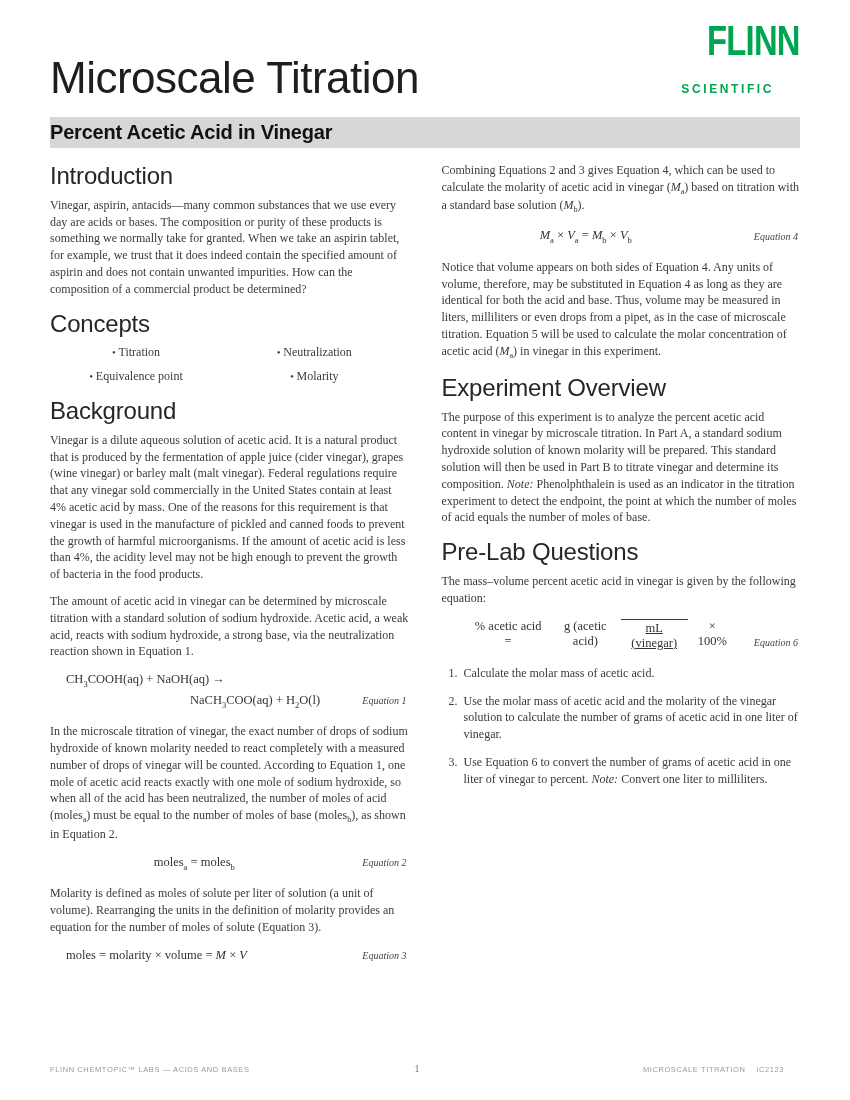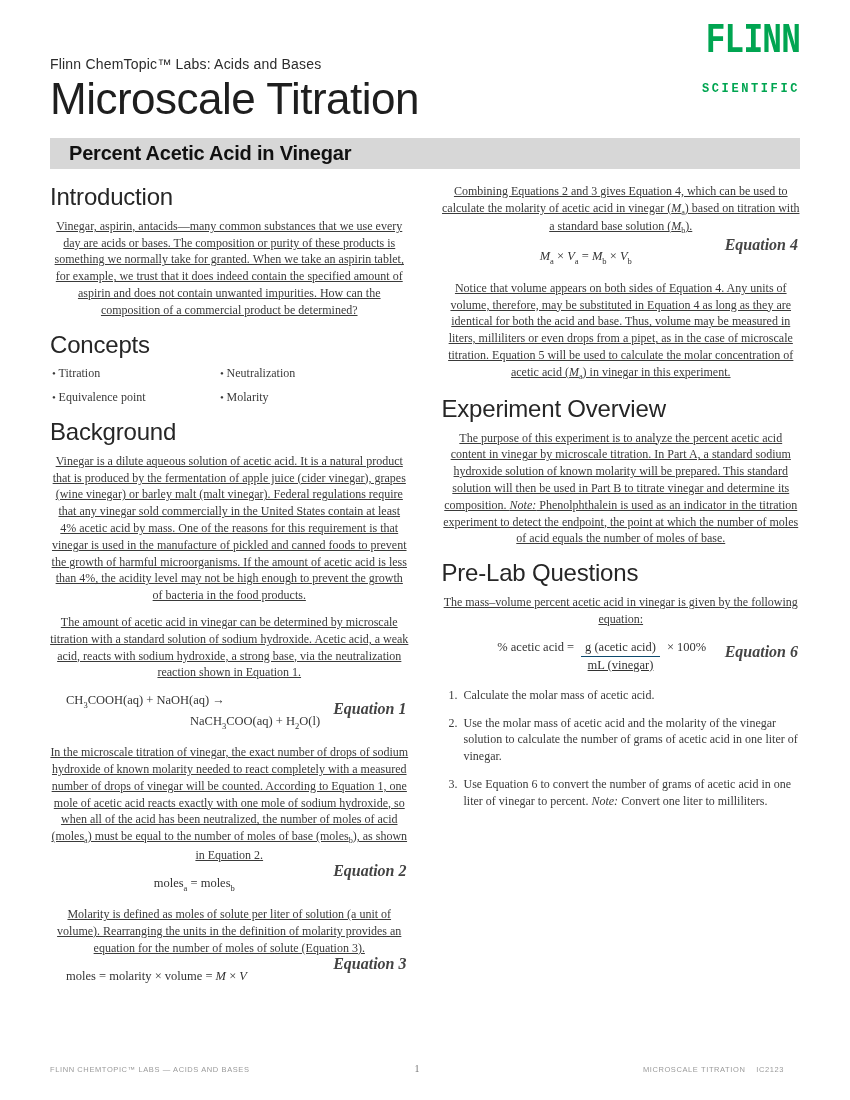--- a/index.html
+++ b/index.html
@@ -21,72 +21,72 @@
   .eyebrow{
     font-family:"Liberation Sans","DejaVu Sans",sans-serif;
     font-size:14px;color:#2b2b2b;margin-bottom:5px;letter-spacing:.2px;
   }
   .doc-title{
     font-family:"Liberation Sans","DejaVu Sans",sans-serif;
     font-weight:400;font-size:44px;line-height:1.02;color:#1e1e1e;
     letter-spacing:-.5px;margin-bottom:16px;
   }
   .logo{
-    position:absolute;top:20px;right:50px;text-align:right;
-    font-family:Liberation Mono, monospace;color:var(--accent);
+    position:absolute;top:20px;right:50px;text-align:left;
+    font-family:Liberation Sans, sans-serif;color:var(--accent);
     line-height:1;
   }
   .logo-flinn{
     font-size:42px;font-weight:700;letter-spacing:-1px;
     transform:scaleX(.78);transform-origin:right center;display:block;
   }
   .logo-sci{
     font-size:12px;font-weight:700;letter-spacing:2.6px;display:block;margin-top:21px;
   }
   
   .banner{
     margin:0 50px;background:var(--banner-bg);height:31px;
-    display:flex;align-items:center;padding-left:19px;
+    display:flex;align-items:center;padding-left:0;
   }
   .banner-text{
     font-family:"Liberation Sans","DejaVu Sans",sans-serif;
     font-weight:700;font-size:20px;color:#111;letter-spacing:-.2px;
   }
   
   .columns{display:flex;gap:33px;margin:14px 50px 0 50px;}
   .col{flex:1 1 0;min-width:0;}
   h2{
     font-family:"Liberation Sans","DejaVu Sans",sans-serif;
     font-weight:400;font-size:24px;color:var(--head-ink);
     letter-spacing:-.2px;margin:12px 0 7px 0;
   }
   .col > h2:first-child{margin-top:0;}
-  p{font-size:12px;line-height:1.4;margin-bottom:10px;text-align:center;text-decoration:underline;}
+  p{font-size:12px;line-height:1.4;margin-bottom:10px;text-align:left;}
   sub{font-size:68%;}
   
   .concepts{
     list-style:none;display:grid;grid-template-columns:168px 1fr;
-    grid-auto-rows:auto;row-gap:9px;margin:4px 0 6px 2px;
+    grid-auto-rows:auto;row-gap:9px;margin:4px 0 6px 2px;text-align:center;
   }
   .concepts li{font-size:12px;line-height:1.3;}
   .concepts li::before{content:"• ";font-size:11px;}
   
   .equation{
     position:relative;margin:12px 0 14px 0;font-size:12.5px;color:#333;
     min-height:16px;
   }
   .eq-center{text-align:center;padding:0 70px 0 0;}
   .eq-left{text-align:left;padding-left:16px;}
   .eq-label{
-    position:absolute;right:2px;bottom:12px;font-style:italic;font-size:16px;color:#444;font-weight:bold;
+    position:absolute;right:2px;bottom:3px;font-style:italic;font-size:10px;color:#444;
   }
   .eq-chem .line1{padding-left:16px;}
   .eq-chem .line2{padding-left:140px;margin-top:4px;}
   .frac-row{display:inline-flex;gap:7px;margin-left:32px;}
-  .frac{display:inline-flex;flex-direction:column;text-align:center;vertical-align:middle;}
+  .frac{display:inline-flex;text-align:center;vertical-align:middle;}
   .frac .num{padding:0 4px 1px 4px;}
   .frac .den{border-top:1px solid #0c4a6e;padding:1px 4px 0 4px;text-decoration:underline;}
   
   .steps{margin:2px 0 0 4px;padding-left:15px;}
   .steps li{font-size:12px;line-height:1.4;margin-bottom:11px;padding-left:3px;}
   
   .footer{
     position:absolute;left:50px;right:66px;bottom:26px;
     font-family:"Liberation Sans","DejaVu Sans",sans-serif;
     font-size:7.5px;letter-spacing:.6px;color:#9a9a9a;
@@ -98,21 +98,20 @@
     font-family:"Liberation Serif","DejaVu Serif",serif;
     font-size:10px;color:#777;letter-spacing:0;top:-2px;
   }
 </style>
 </head>
 <body>
 
 <div class="page">
 
   <div class="header">
-    <div class="eyebrow">Flinn ChemTopic™ Labs: Acids and Bases</div>
     <h1 class="doc-title">Microscale Titration</h1>
     <div class="logo">
       <span class="logo-flinn">FLINN</span>
       <span class="logo-sci">SCIENTIFIC</span>
     </div>
   </div>
 
   <div class="banner">
     <span class="banner-text">Percent Acetic Acid in Vinegar</span>
   </div>

